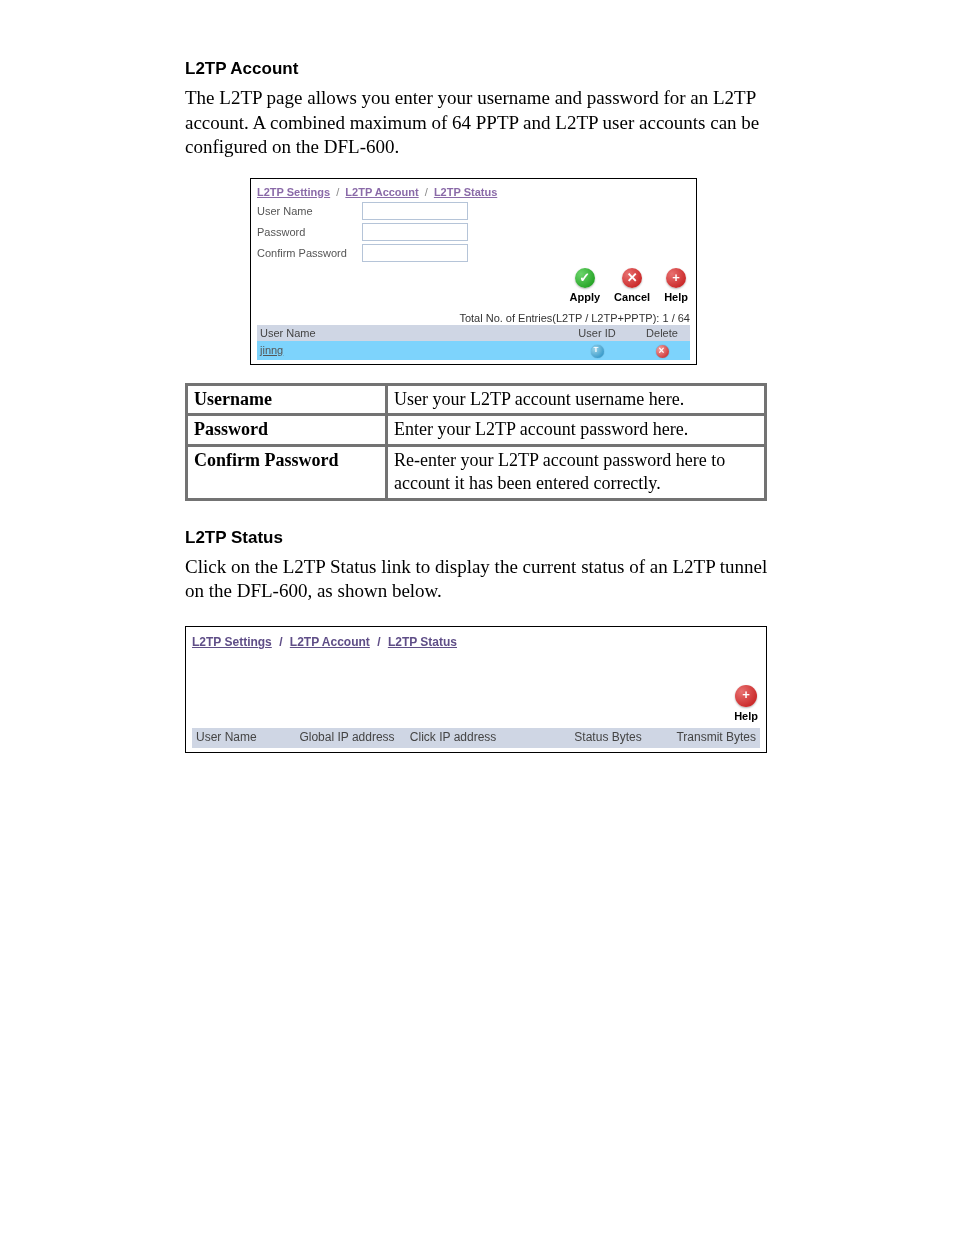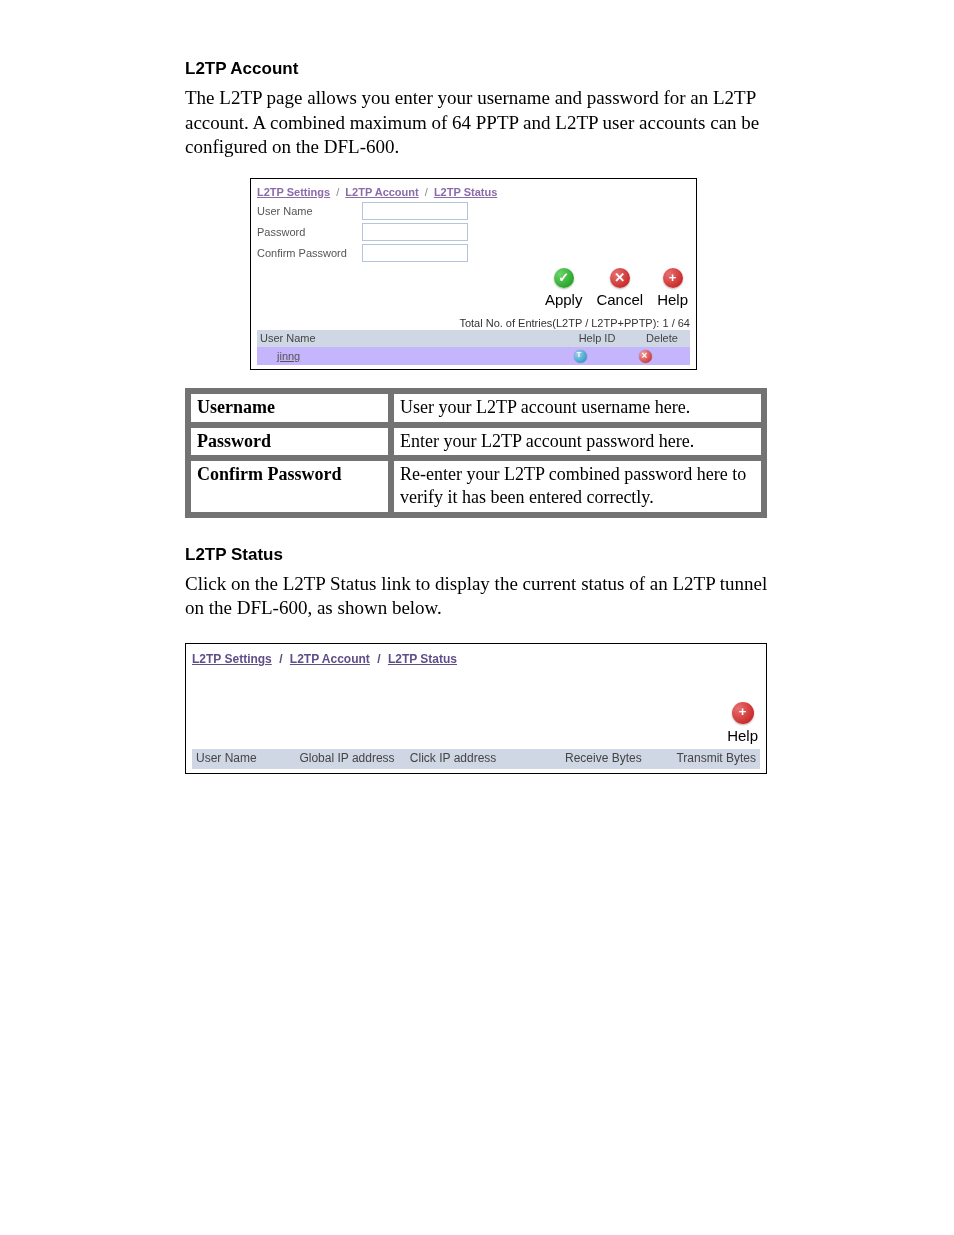--- a/index.html
+++ b/index.html
@@ -83,22 +83,22 @@
     width: 20px; height: 20px; border-radius: 50%;
     display: inline-flex; align-items: center; justify-content: center;
     color: #fff; font-weight: bold; font-size: 13px;
     box-shadow: 0 1px 2px rgba(0,0,0,.3);
   }
   .ic-green { background: radial-gradient(circle at 30% 30%, #6ad46a, #119511); }
   .ic-red   { background: radial-gradient(circle at 30% 30%, #e87070, #c01212); }
   .btn-label {
     display:block;
     font-family: Arial, Helvetica, sans-serif;
-    font-weight: normal;
-    font-size: 15px;
+    font-weight: bold;
+    font-size: 11px;
     color: #000;
     margin-top: 2px;
   }
   .entries {
     text-align: right;
     font-size: 11px;
     color: #333;
     margin-top: 6px;
   }
   .acchdr {
@@ -106,22 +106,22 @@
     background: #cfd6e4;
     color: #444;
     font-size: 11px;
     padding: 1px 3px;
   }
   .acchdr .c1 { flex: 1; text-align: left; }
   .acchdr .c2 { width: 80px; text-align: center; }
   .acchdr .c3 { width: 50px; text-align: center; }
   .accrow {
     display: flex;
-    background: #c4b5fd;
-    padding: 2px 20px;
+    background: #7dd3fc;
+    padding: 2px 3px;
     font-size: 11px;
   }
   .accrow .c1 { flex: 1; text-decoration: underline; color: #555; }
   .accrow .c2 { width: 80px; text-align: center; }
   .accrow .c3 { width: 50px; text-align: center; }
   .mini-ic {
     display:inline-block; width:13px; height:13px; border-radius:50%;
     vertical-align:middle; box-shadow:0 0 1px rgba(0,0,0,.5);
   }
   .mini-blue { background: radial-gradient(circle at 30% 30%, #9ad4ea, #1a88c0); position:relative; }
@@ -130,21 +130,21 @@
   .mini-red::after  { content:"×"; color:#fff; font-size:10px; font-weight:bold; position:absolute; left:3px; top:-1px; }
   
   table.def {
     border-collapse: collapse;
     width: 582px;
     margin: 0 0 26px 0;
     font-family: "Times New Roman", Times, serif;
     font-size: 18px;
   }
   table.def td {
-    border: 6px solid #737373;
+    border: 3px solid #737373;
     padding: 2px 6px;
     vertical-align: top;
   }
   table.def td.key {
     width: 185px;
     font-weight: bold;
   }
   
   .shot2-wrap {
     width: 582px;
@@ -222,21 +222,21 @@
     <div class="btn-col">
       <span class="btn-icon ic-red">+</span>
       <span class="btn-label">Help</span>
     </div>
   </div>
 
   <div class="entries">Total No. of Entries(L2TP / L2TP+PPTP): 1 / 64</div>
 
   <div class="acchdr">
     <div class="c1">User Name</div>
-    <div class="c2">Help ID</div>
+    <div class="c2">User ID</div>
     <div class="c3">Delete</div>
   </div>
   <div class="accrow">
     <div class="c1">jinng</div>
     <div class="c2"><span class="mini-ic mini-blue"></span></div>
     <div class="c3"><span class="mini-ic mini-red"></span></div>
   </div>
 </div>
 
 <table class="def">
@@ -244,21 +244,21 @@
       <tr>
     <td class="key">Username</td>
     <td>User your L2TP account username here.</td>
   </tr>
   <tr>
     <td class="key">Password</td>
     <td>Enter your L2TP account password here.</td>
   </tr>
   <tr>
     <td class="key">Confirm Password</td>
-    <td>Re-enter your L2TP combined password here to verify it has been entered correctly.</td>
+    <td>Re-enter your L2TP account password here to account it has been entered correctly.</td>
   </tr>
 </tbody>
   </table>
 
 <h3 class="section">L2TP Status</h3>
 <p class="body">Click on the L2TP Status link to display the current status of an L2TP tunnel on the DFL-600, as shown below.</p>
 
 <div class="shot2-wrap">
   <div class="tabs2">
     <a>L2TP Settings</a>
@@ -272,16 +272,16 @@
     <div class="btn-col" style="display:inline-block;">
       <span class="btn-icon ic-red">+</span>
       <span class="btn-label">Help</span>
     </div>
   </div>
 
   <div class="statushdr">
     <div class="s1">User Name</div>
     <div class="s2">Global IP address</div>
     <div class="s3">Click IP address</div>
-    <div class="s4">Receive Bytes</div>
+    <div class="s4">Status Bytes</div>
     <div class="s5">Transmit Bytes</div>
   </div>
 </div>
 
 </body></html>

